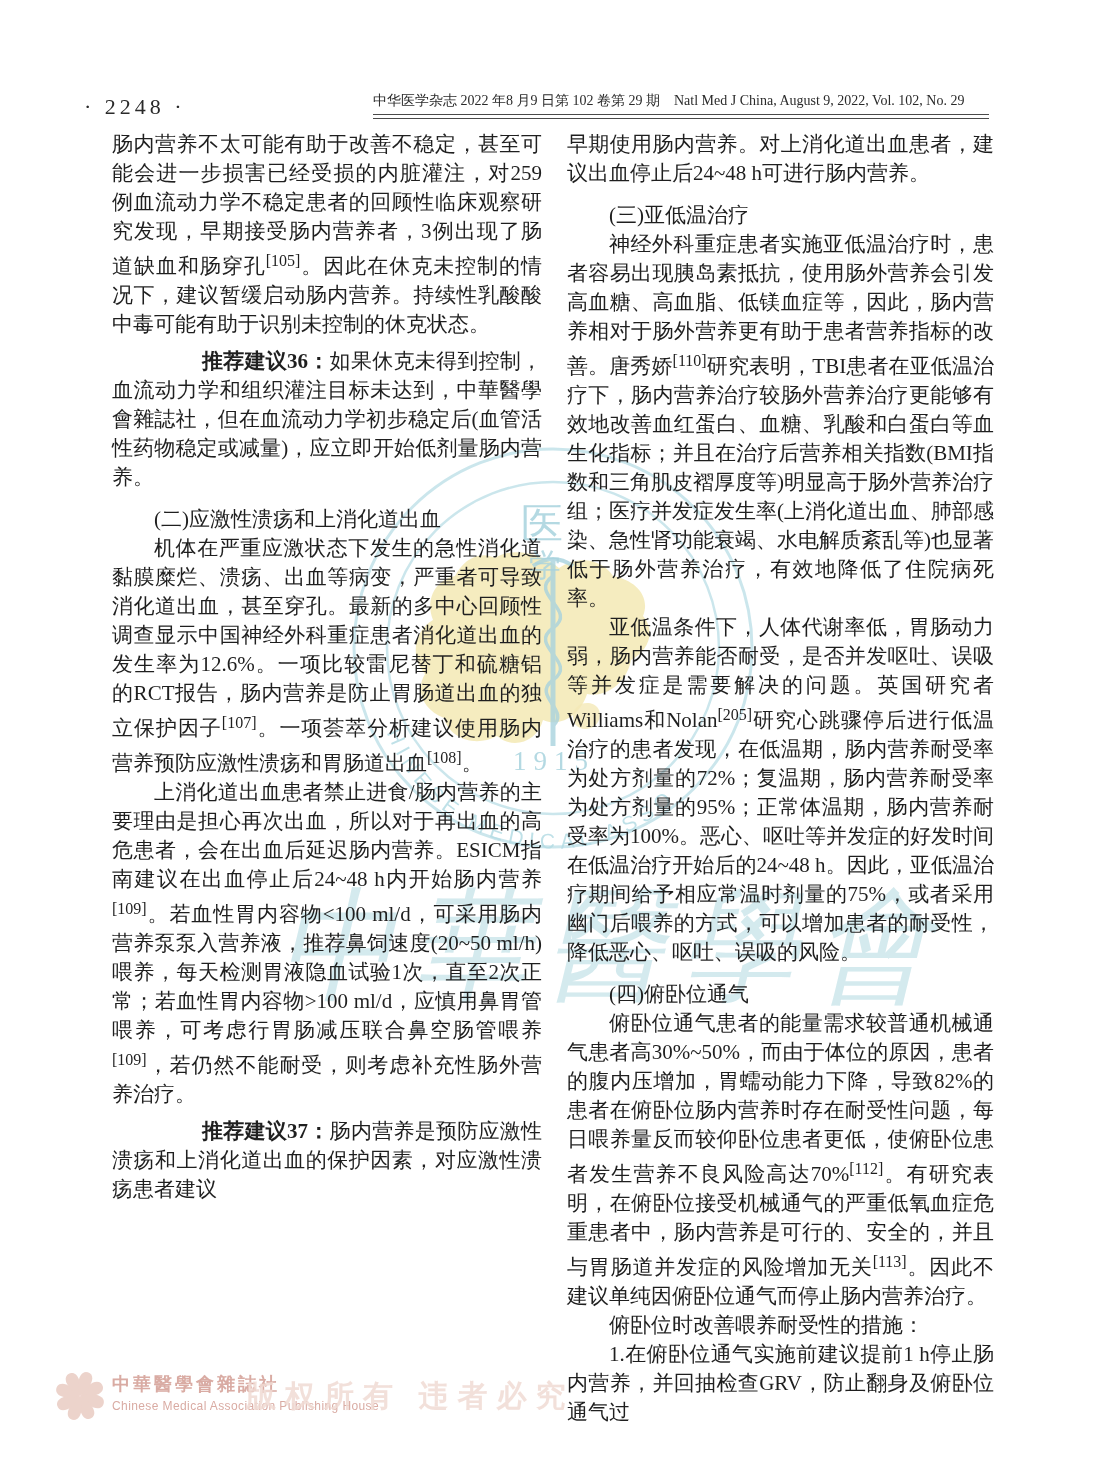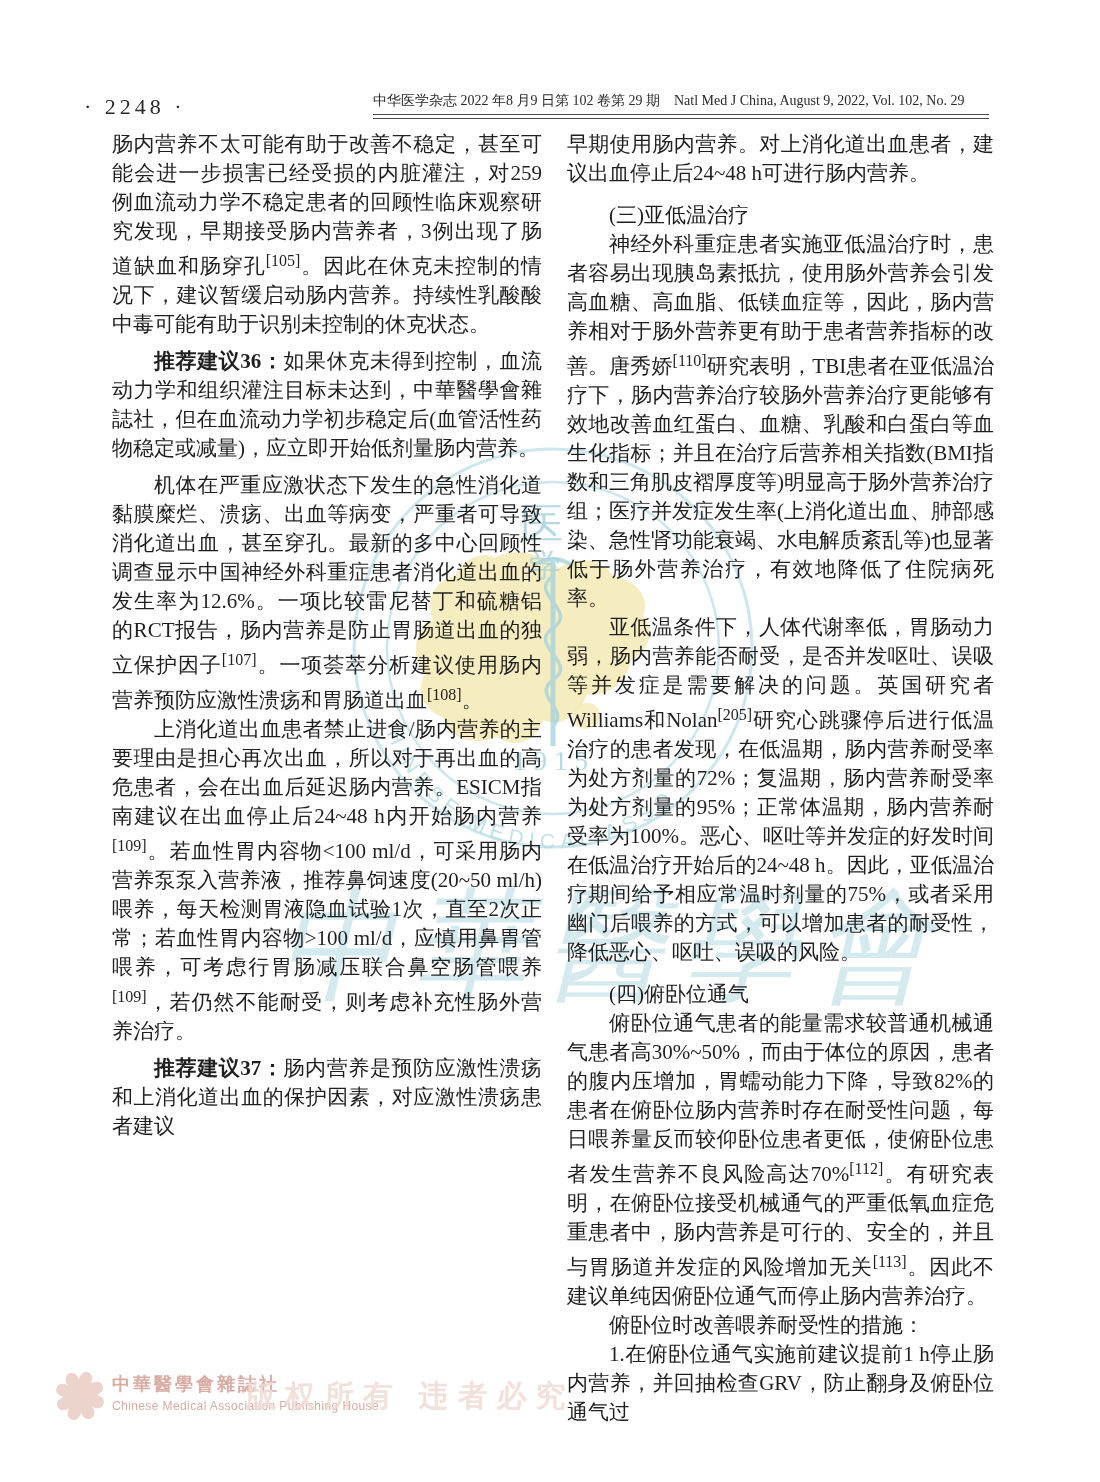--- a/index.html
+++ b/index.html
@@ -28,21 +28,21 @@
     text-align:justify;color:#1f1f1f;z-index:2;
   }
   #col-left{left:112px;}
   #col-right{left:567px;width:427px;}
   .col p{margin:0;text-indent:2em;}
   .col p.cont{text-indent:0;}
   .col p.rec{margin:8px 0;}
   .col p.rec.cont{margin-top:0;}
   .col p.heading{margin-top:13px;}
   .col sup{font-size:16px;vertical-align:7px;letter-spacing:0;}
-  .col b{font-weight:bold;}
+  .col b{font-weight:bold;margin-left:48px;}
   
   .wm{position:absolute;z-index:0;pointer-events:none;}
   #emblem{left:345px;top:436px;width:416px;height:430px;}
   #scriptwm{
     left:278px;top:888px;width:780px;font-size:118px;line-height:1;
     font-style:italic;letter-spacing:16px;color:rgba(152,206,214,0.42);
     white-space:nowrap;transform:scaleY(1.04);
   }
   #pub-cn{
     left:112px;top:1372px;font-size:18px;font-weight:bold;
@@ -98,20 +98,21 @@
 
 <div class="page-num">·  2248  ·</div>
 <div class="jheader">
   <span class="cn">中华医学杂志 2022 年8 月9 日第 102 卷第 29 期</span><span class="en">Natl Med J China, August 9, 2022, Vol. 102, No. 29</span>
 </div>
 <div class="jrule"></div>
 
 <div id="col-left" class="col">
     <p class="para cont">肠内营养不太可能有助于改善不稳定，甚至可能会进一步损害已经受损的内脏灌注，对259例血流动力学不稳定患者的回顾性临床观察研究发现，早期接受肠内营养者，3例出现了肠道缺血和肠穿孔<sup>[105]</sup>。因此在休克未控制的情况下，建议暂缓启动肠内营养。持续性乳酸酸中毒可能有助于识别未控制的休克状态。</p>
     <p class="rec"><b>推荐建议36：</b><span>如果休克未得到控制，血流动力学和组织灌注目标未达到，中華醫學會雜誌社，但在血流动力学初步稳定后(血管活性药物稳定或减量)，应立即开始低剂量肠内营养。</span></p>
+    <p class="heading">(二)应激性溃疡和上消化道出血</p>
     <p class="para">机体在严重应激状态下发生的急性消化道黏膜糜烂、溃疡、出血等病变，严重者可导致消化道出血，甚至穿孔。最新的多中心回顾性调查显示中国神经外科重症患者消化道出血的发生率为12.6%。一项比较雷尼替丁和硫糖铝的RCT报告，肠内营养是防止胃肠道出血的独立保护因子<sup>[107]</sup>。一项荟萃分析建议使用肠内营养预防应激性溃疡和胃肠道出血<sup>[108]</sup>。</p>
     <p class="para">上消化道出血患者禁止进食/肠内营养的主要理由是担心再次出血，所以对于再出血的高危患者，会在出血后延迟肠内营养。ESICM指南建议在出血停止后24~48 h内开始肠内营养<sup>[109]</sup>。若血性胃内容物&lt;100 ml/d，可采用肠内营养泵泵入营养液，推荐鼻饲速度(20~50 ml/h)喂养，每天检测胃液隐血试验1次，直至2次正常；若血性胃内容物&gt;100 ml/d，应慎用鼻胃管喂养，可考虑行胃肠减压联合鼻空肠管喂养<sup>[109]</sup>，若仍然不能耐受，则考虑补充性肠外营养治疗。</p>
     <p class="rec"><b>推荐建议37：</b><span>肠内营养是预防应激性溃疡和上消化道出血的保护因素，对应激性溃疡患者建议</span></p>
   </div>
 <div id="col-right" class="col">
     <p class="rec cont">早期使用肠内营养。对上消化道出血患者，建议出血停止后24~48 h可进行肠内营养。</p>
     <p class="heading">(三)亚低温治疗</p>
     <p class="para">神经外科重症患者实施亚低温治疗时，患者容易出现胰岛素抵抗，使用肠外营养会引发高血糖、高血脂、低镁血症等，因此，肠内营养相对于肠外营养更有助于患者营养指标的改善。唐秀娇<sup>[110]</sup>研究表明，TBI患者在亚低温治疗下，肠内营养治疗较肠外营养治疗更能够有效地改善血红蛋白、血糖、乳酸和白蛋白等血生化指标；并且在治疗后营养相关指数(BMI指数和三角肌皮褶厚度等)明显高于肠外营养治疗组；医疗并发症发生率(上消化道出血、肺部感染、急性肾功能衰竭、水电解质紊乱等)也显著低于肠外营养治疗，有效地降低了住院病死率。</p>
     <p class="para">亚低温条件下，人体代谢率低，胃肠动力弱，肠内营养能否耐受，是否并发呕吐、误吸等并发症是需要解决的问题。英国研究者Williams和Nolan<sup>[205]</sup>研究心跳骤停后进行低温治疗的患者发现，在低温期，肠内营养耐受率为处方剂量的72%；复温期，肠内营养耐受率为处方剂量的95%；正常体温期，肠内营养耐受率为100%。恶心、呕吐等并发症的好发时间在低温治疗开始后的24~48 h。因此，亚低温治疗期间给予相应常温时剂量的75%，或者采用幽门后喂养的方式，可以增加患者的耐受性，降低恶心、呕吐、误吸的风险。</p>
     <p class="heading">(四)俯卧位通气</p>

